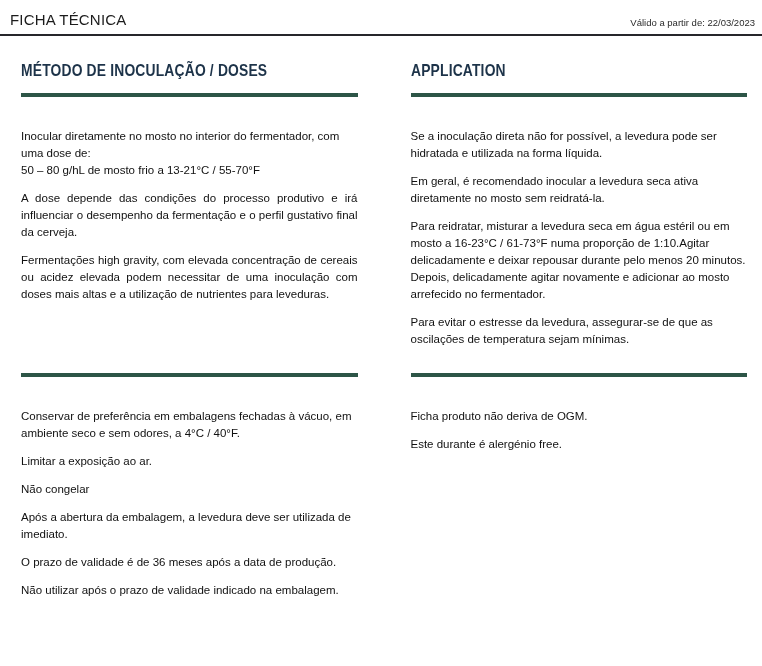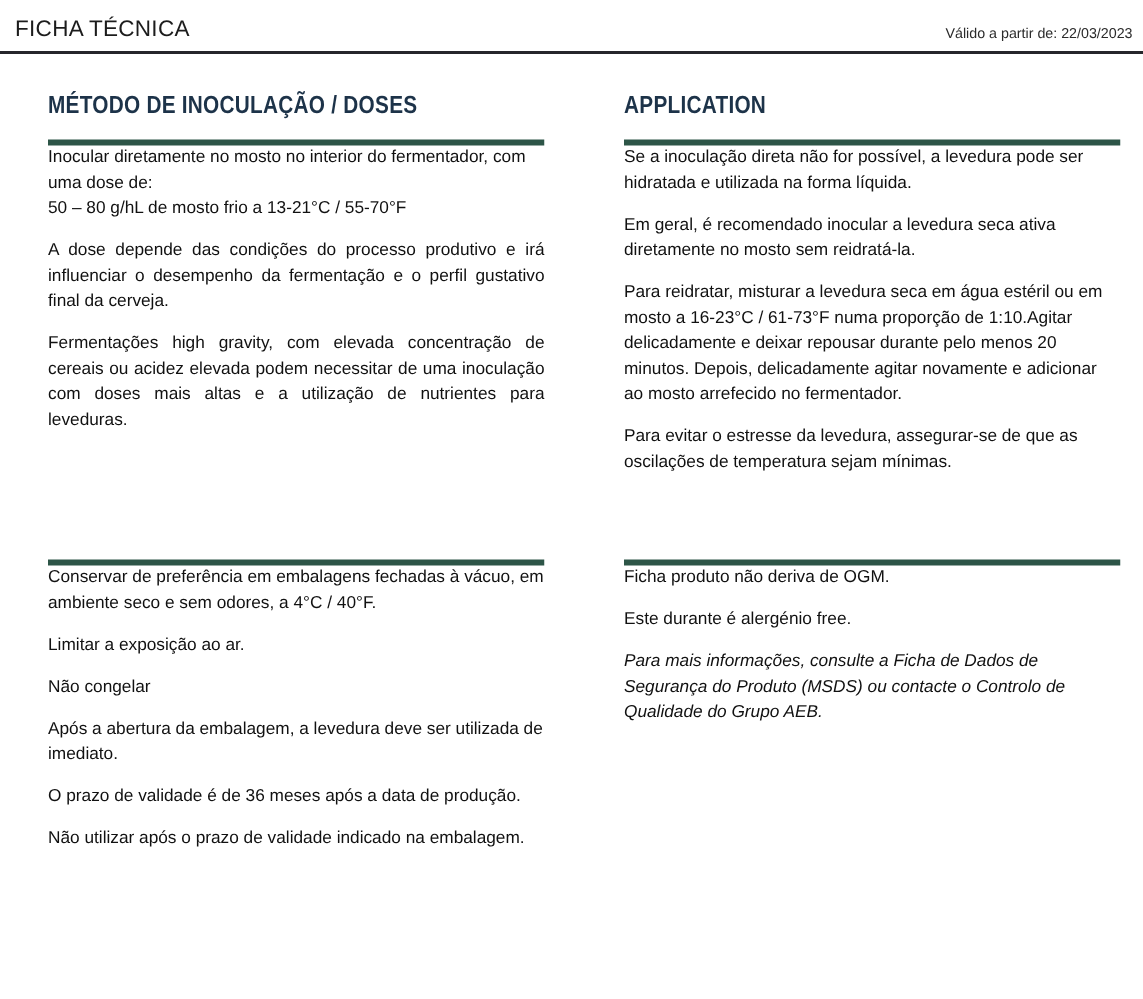--- a/index.html
+++ b/index.html
@@ -25,36 +25,36 @@
     font-size:9.5px;color:#2b2b2b;
   }
   .header-divider{
     border:0;border-top:2px solid var(--header-rule);margin:0;
   }
   .content{
     display:grid;
     grid-template-columns:1fr 1fr;
     grid-template-rows:300px auto;
     column-gap:53px;
-    padding:0 15px 0 32px;
+    padding:0 15px 0 21px;
     margin-top:24px;
   }
   section{overflow:hidden;}
   h2{
     margin:0;font-size:16.5px;line-height:20px;font-weight:700;
     color:var(--heading-navy);white-space:nowrap;
   }
   h2 > span{
     display:inline-block;transform:scaleX(0.84);transform-origin:0 50%;
     letter-spacing:0.2px;
   }
   .section-rule{
     height:3.5px;background:var(--rule-green);margin-top:13px;border:0;
   }
-  .section-body{margin-top:0;}
+  .section-body{margin-top:31px;}
   .section-body p{
     margin:0 0 11px 0;font-size:11.5px;line-height:17px;color:#111;
   }
   .section-body p.justify{text-align:justify;}
   .section-body p.italic{font-style:italic;}
 </style>
 </head>
 <body>
 
 <header class="doc-header">
@@ -96,17 +96,16 @@
         <p>O prazo de validade é de 36 meses após a data de produção.</p>
         <p>Não utilizar após o prazo de validade indicado na embalagem.</p>
       </div>
   </section>
 
   <section>
     <div class="section-rule"></div>
     <div class="section-body">
         <p>Ficha produto não deriva de OGM.</p>
         <p>Este durante é alergénio free.</p>
-        <p class="italic">Para mais informações, consulte a Ficha de Dados de Segurança do Produto (MSDS) ou contacte o Controlo de Qualidade do Grupo AEB.</p>
       </div>
   </section>
 
 </main>
 
 </body></html>

